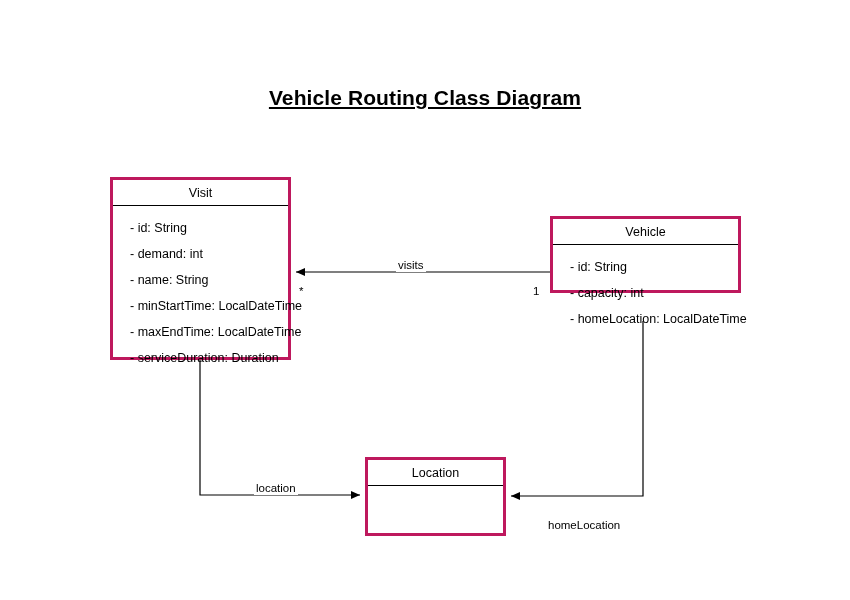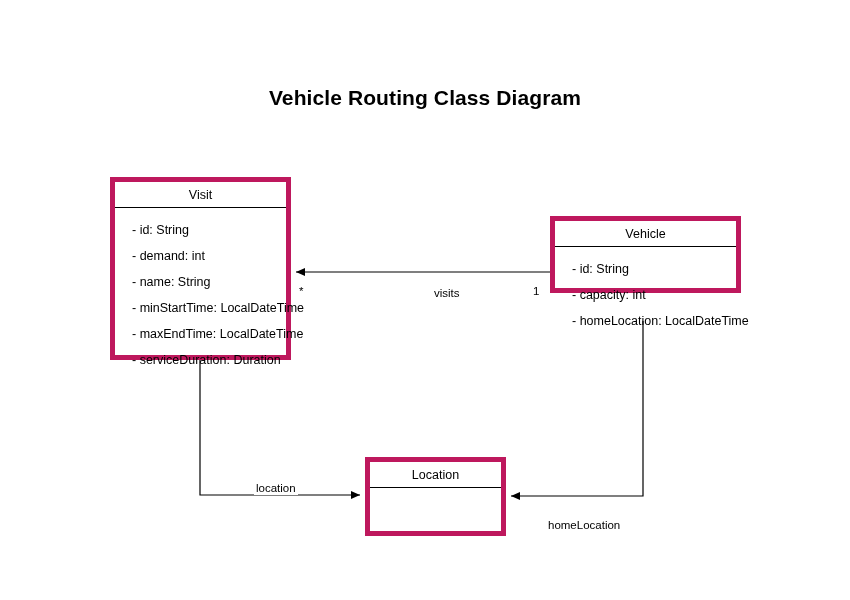--- a/index.html
+++ b/index.html
@@ -25,27 +25,28 @@
   #diagram-title {
     position: absolute;
     left: 0;
     top: 86px;
     width: 850px;
     text-align: center;
     font-size: 21px;
     font-weight: bold;
     letter-spacing: 0.1px;
     color: #000000;
+    text-decoration: underline;
   }
 
   
   .uml-class {
     position: absolute;
     box-sizing: border-box;
-    border: 5px solid #be185d;
+    border: 3px solid #be185d;
     background: #ffffff;
   }
   .uml-class-name {
     text-align: center;
     font-size: 12.5px;
     line-height: 26px;
     height: 26px;
     border-bottom: 1px solid #000000;
     box-sizing: border-box;
     white-space: nowrap;
@@ -76,21 +77,21 @@
     white-space: nowrap;
     background: #ffffff;
     padding: 0 2px;
   }
   .multiplicity {
     position: absolute;
     font-size: 11.5px;
     line-height: 13px;
     white-space: nowrap;
   }
-  #label-visits        { left: 432px; top: 259px; margin-top: 28px; }
+  #label-visits        { left: 396px; top: 259px; }
   #label-location      { left: 254px; top: 482px; }
   #label-homelocation  { left: 546px; top: 502px; margin-top: 17px; }
   #mult-visit-end      { left: 299px; top: 285px; }
   #mult-vehicle-end    { left: 533px; top: 285px; }
 </style>
 </head>
 <body>
 
 <svg id="canvas" viewBox="0 0 850 600" xmlns="http://www.w3.org/2000/svg">
   <defs>

